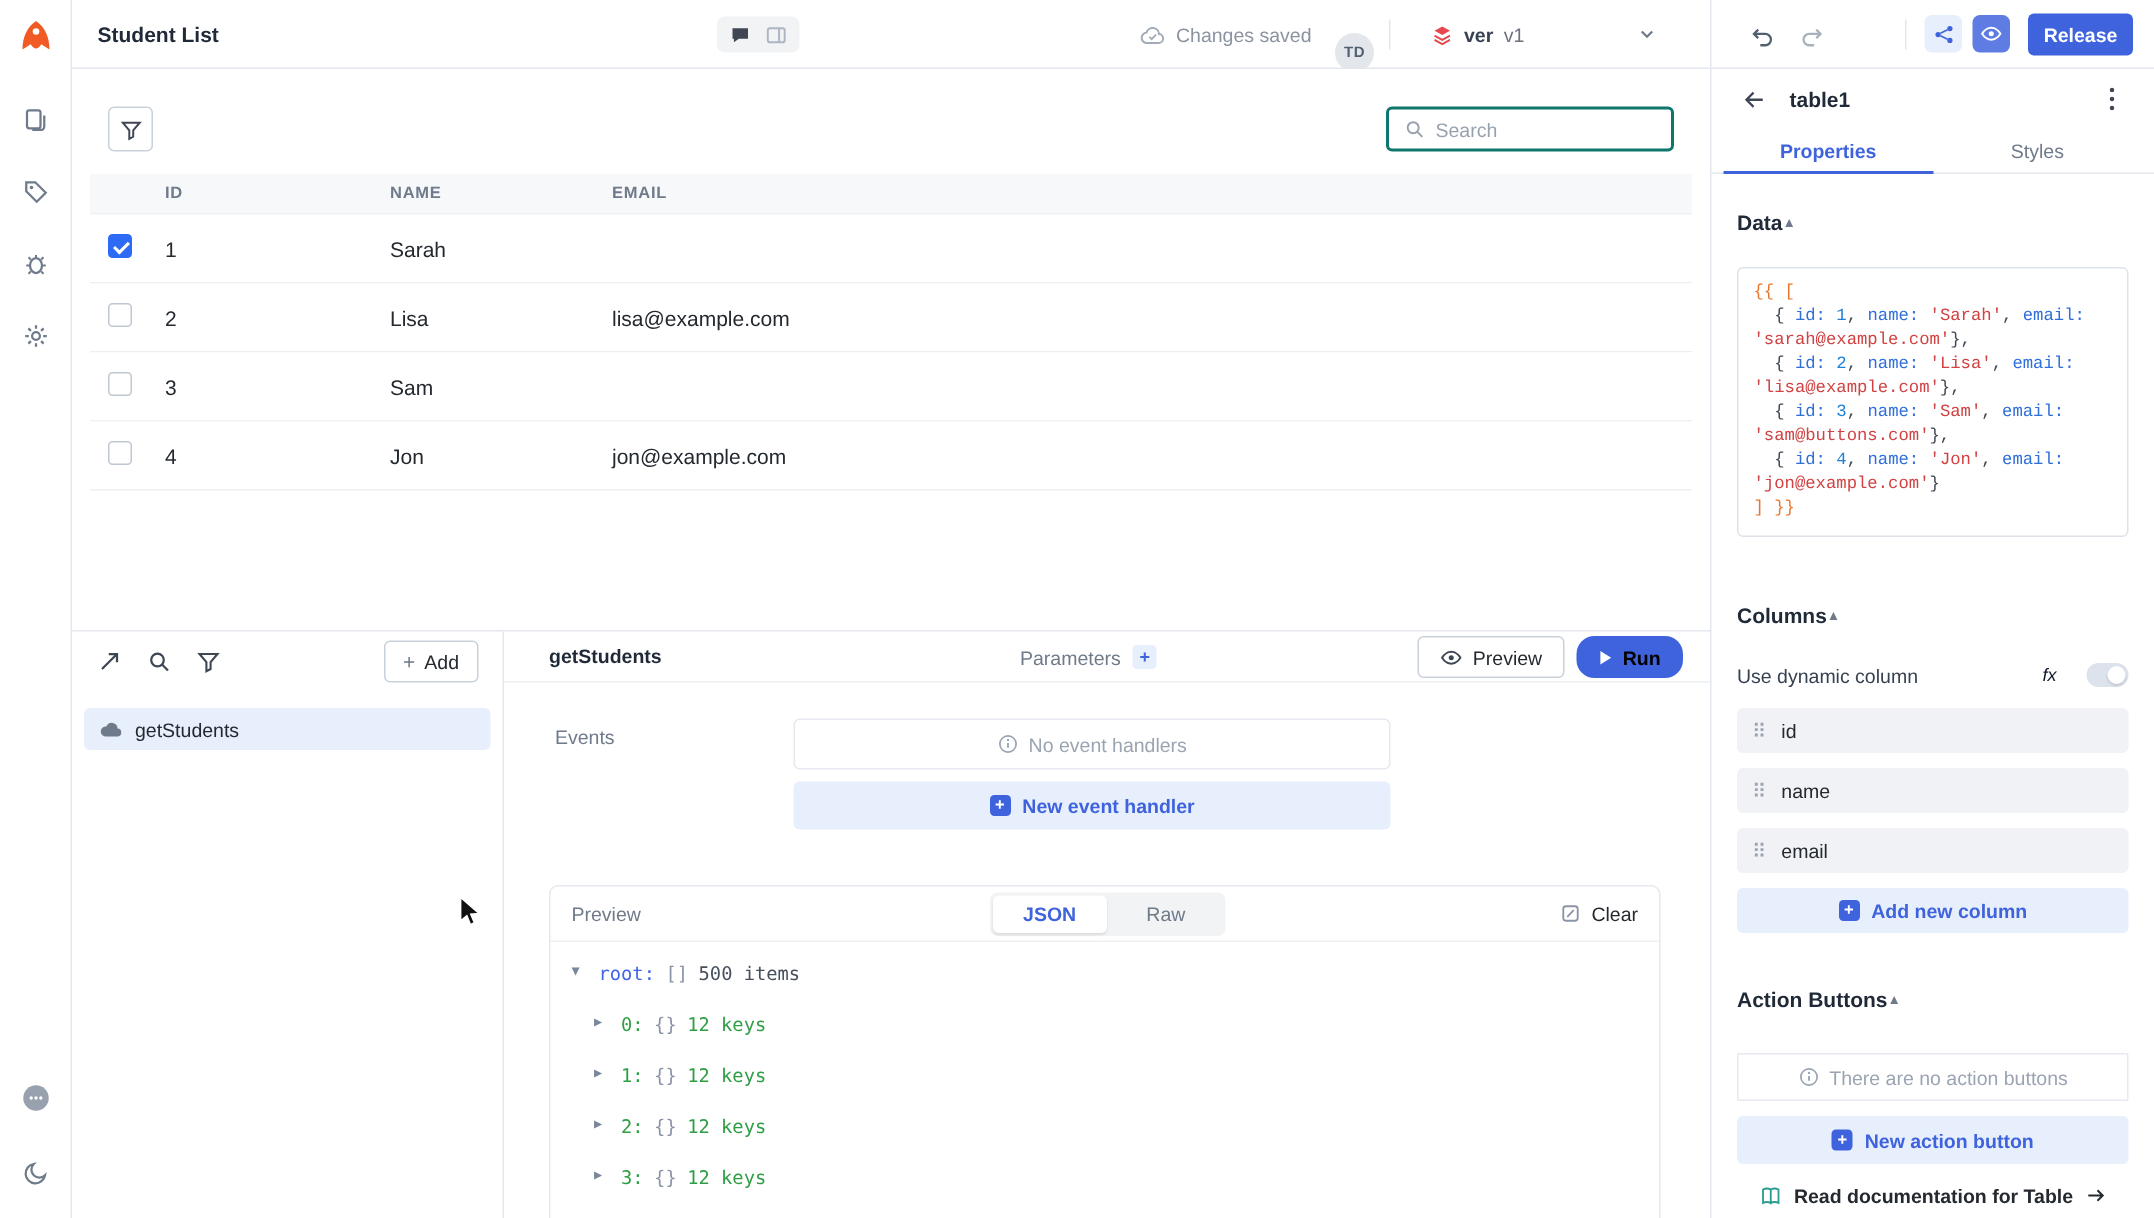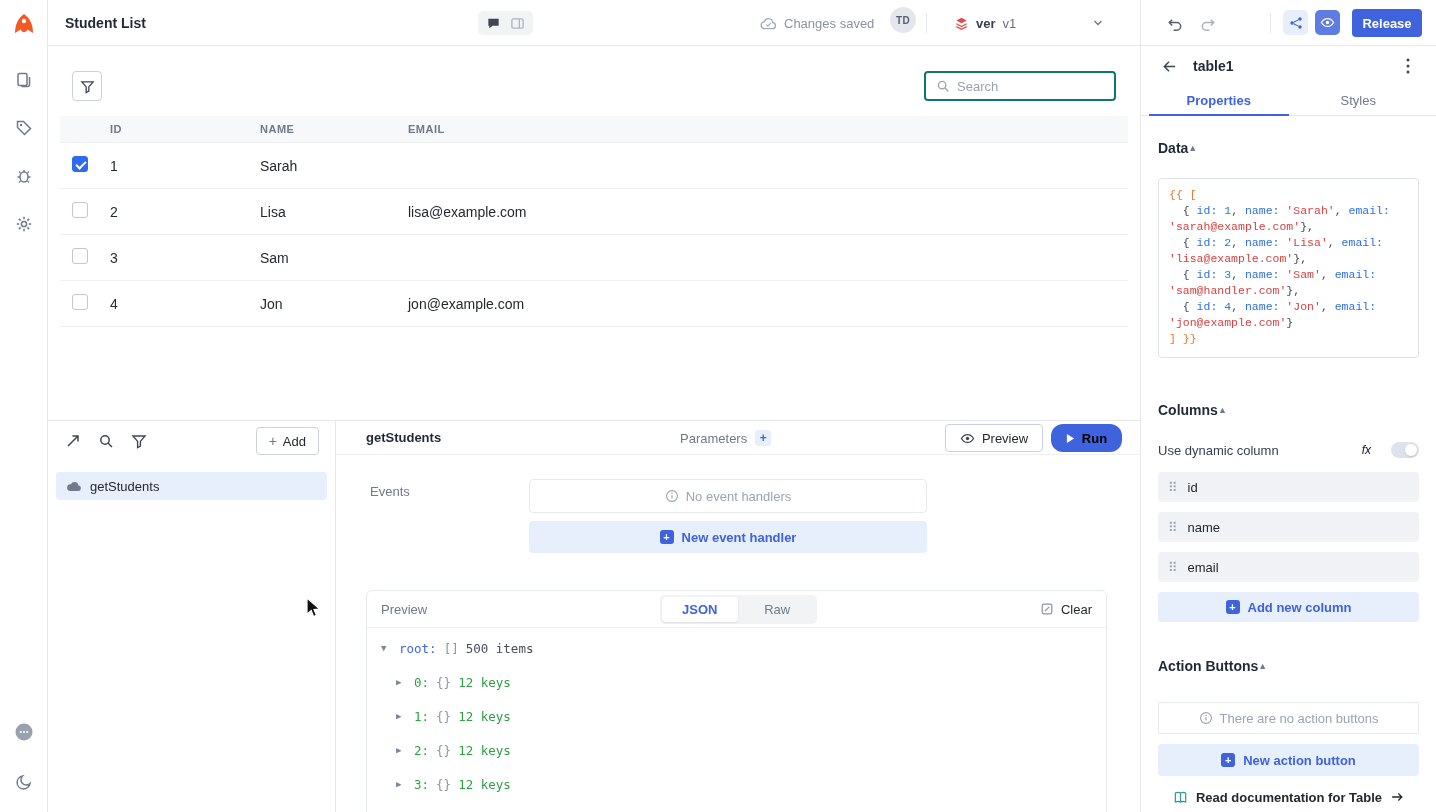--- a/index.html
+++ b/index.html
@@ -15,21 +15,21 @@
   .rail{position:absolute;left:0;top:0;width:48px;height:812px;border-right:1px solid var(--border);background:#fff;display:flex;flex-direction:column;align-items:center;padding:10px 0}
   .logo{width:28px;height:28px;margin-bottom:18px;cursor:pointer}
   .rail-btn{width:32px;height:32px;margin:8px 0;display:flex;align-items:center;justify-content:center;color:#6F7A8A;background:none;border:none;border-radius:6px;cursor:pointer}
   .rail-bottom{margin-top:auto;display:flex;flex-direction:column;align-items:center;gap:18px;padding-bottom:4px}
 
   
   .topbar{position:absolute;left:48px;top:0;width:1388px;height:46px;border-bottom:1px solid var(--border);background:#fff}
   .tb-title{position:absolute;left:17px;top:15px;font-size:14px;font-weight:700}
   .mode-pill{position:absolute;left:430px;top:11px;height:24px;border-radius:5px;background:#F1F3F5;display:flex;align-items:center;gap:9px;padding:0 8px}
   .saved{position:absolute;left:712px;top:0;height:46px;display:flex;align-items:center;gap:7px;color:#8B93A1;font-size:13px}
-  .avatar{position:absolute;left:842px;top:7px;width:26px;height:26px;border-radius:50%;background:#E3E7EC;color:#525F70;font-size:10px;font-weight:700;letter-spacing:.4px;display:flex;align-items:center;justify-content:center}
+  .avatar{position:absolute;left:842px;top:22px;width:26px;height:26px;border-radius:50%;background:#E3E7EC;color:#525F70;font-size:10px;font-weight:700;letter-spacing:.4px;display:flex;align-items:center;justify-content:center}
   .tb-sep{position:absolute;top:13px;width:1px;height:20px;background:var(--border)}
   .version{position:absolute;left:906px;top:0;height:46px;display:flex;align-items:center;gap:7px;font-size:13px}
   .ver-label{font-weight:600;color:#374151}
   .ver-value{color:#6B7280}
   .chev{position:absolute;left:1044px;top:17px;color:#6F7A8A}
   .hist-btn{position:absolute;top:13px;width:22px;height:22px;background:none;border:none;display:flex;align-items:center;justify-content:center;cursor:pointer}
   .icon-btn{position:absolute;top:10px;width:25px;height:25px;border:none;border-radius:5px;display:flex;align-items:center;justify-content:center;cursor:pointer}
   .share-btn{left:1235px;background:var(--accent-weak);color:var(--accent)}
   .eye-btn{left:1267px;background:#5E7CE2}
   .release-btn{position:absolute;left:1304px;top:9px;width:70px;height:28px;background:var(--accent);color:#fff;border:none;border-radius:4px;font-size:13px;font-weight:600;font-family:inherit;cursor:pointer}
@@ -463,21 +463,21 @@
         <span>Data</span>
         <span class="sec-arrow">▲</span>
       </div>
       <div class="code-box">
           <div class="code-line"><span class="tk-brace">{{ [</span></div>
           <div class="code-line"><span class="tk-punct">  { </span><span class="tk-key">id:</span><span class="tk-num"> 1</span><span class="tk-punct">, </span><span class="tk-key">name:</span><span class="tk-str"> 'Sarah'</span><span class="tk-punct">, </span><span class="tk-key">email:</span></div>
           <div class="code-line"><span class="tk-str">'sarah@example.com'</span><span class="tk-punct">},</span></div>
           <div class="code-line"><span class="tk-punct">  { </span><span class="tk-key">id:</span><span class="tk-num"> 2</span><span class="tk-punct">, </span><span class="tk-key">name:</span><span class="tk-str"> 'Lisa'</span><span class="tk-punct">, </span><span class="tk-key">email:</span></div>
           <div class="code-line"><span class="tk-str">'lisa@example.com'</span><span class="tk-punct">},</span></div>
           <div class="code-line"><span class="tk-punct">  { </span><span class="tk-key">id:</span><span class="tk-num"> 3</span><span class="tk-punct">, </span><span class="tk-key">name:</span><span class="tk-str"> 'Sam'</span><span class="tk-punct">, </span><span class="tk-key">email:</span></div>
-          <div class="code-line"><span class="tk-str">'sam@handler.com'</span><span class="tk-punct">},</span></div>
+          <div class="code-line"><span class="tk-str">'sam@buttons.com'</span><span class="tk-punct">},</span></div>
           <div class="code-line"><span class="tk-punct">  { </span><span class="tk-key">id:</span><span class="tk-num"> 4</span><span class="tk-punct">, </span><span class="tk-key">name:</span><span class="tk-str"> 'Jon'</span><span class="tk-punct">, </span><span class="tk-key">email:</span></div>
           <div class="code-line"><span class="tk-str">'jon@example.com'</span><span class="tk-punct">}</span></div>
           <div class="code-line"><span class="tk-brace">] }}</span></div>
         </div>
 
       <div class="sec-head columns">
         <span>Columns</span>
         <span class="sec-arrow">▲</span>
       </div>
       <div class="dyn-row">

